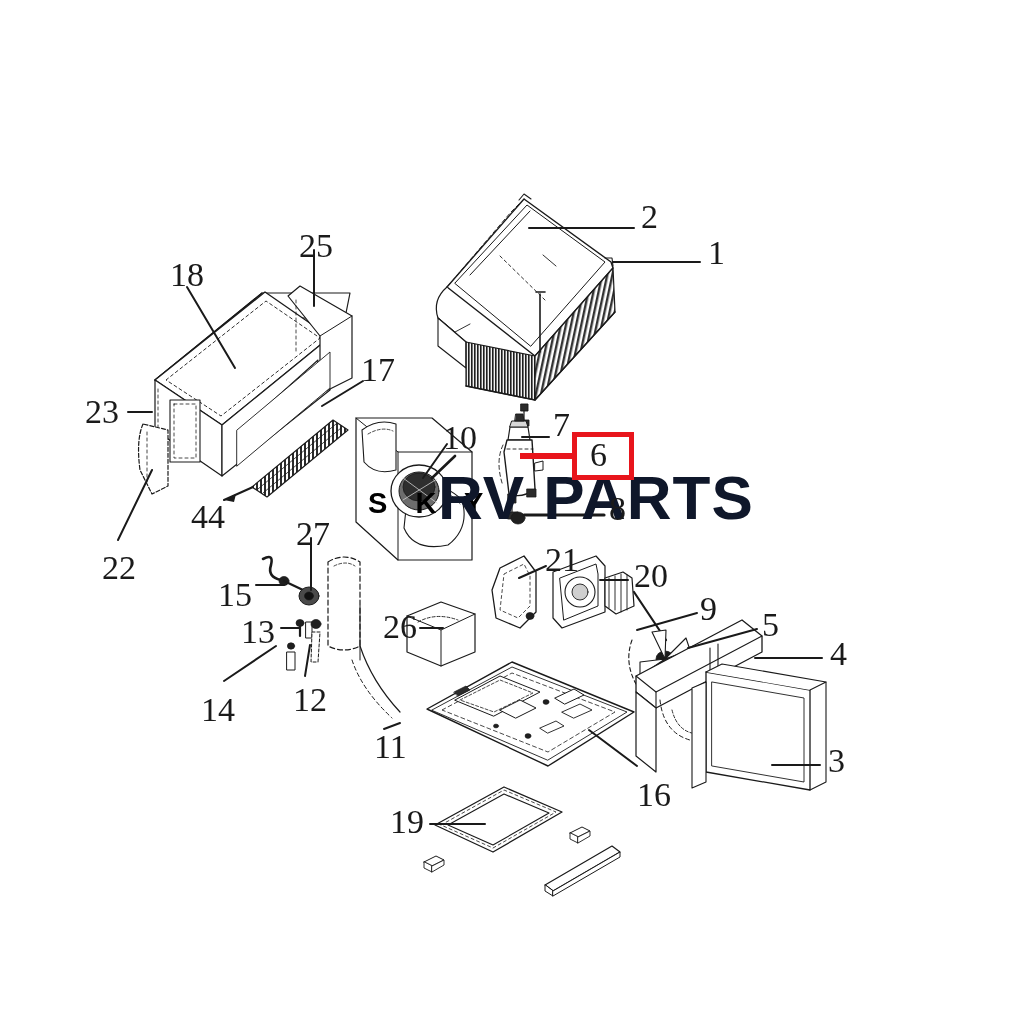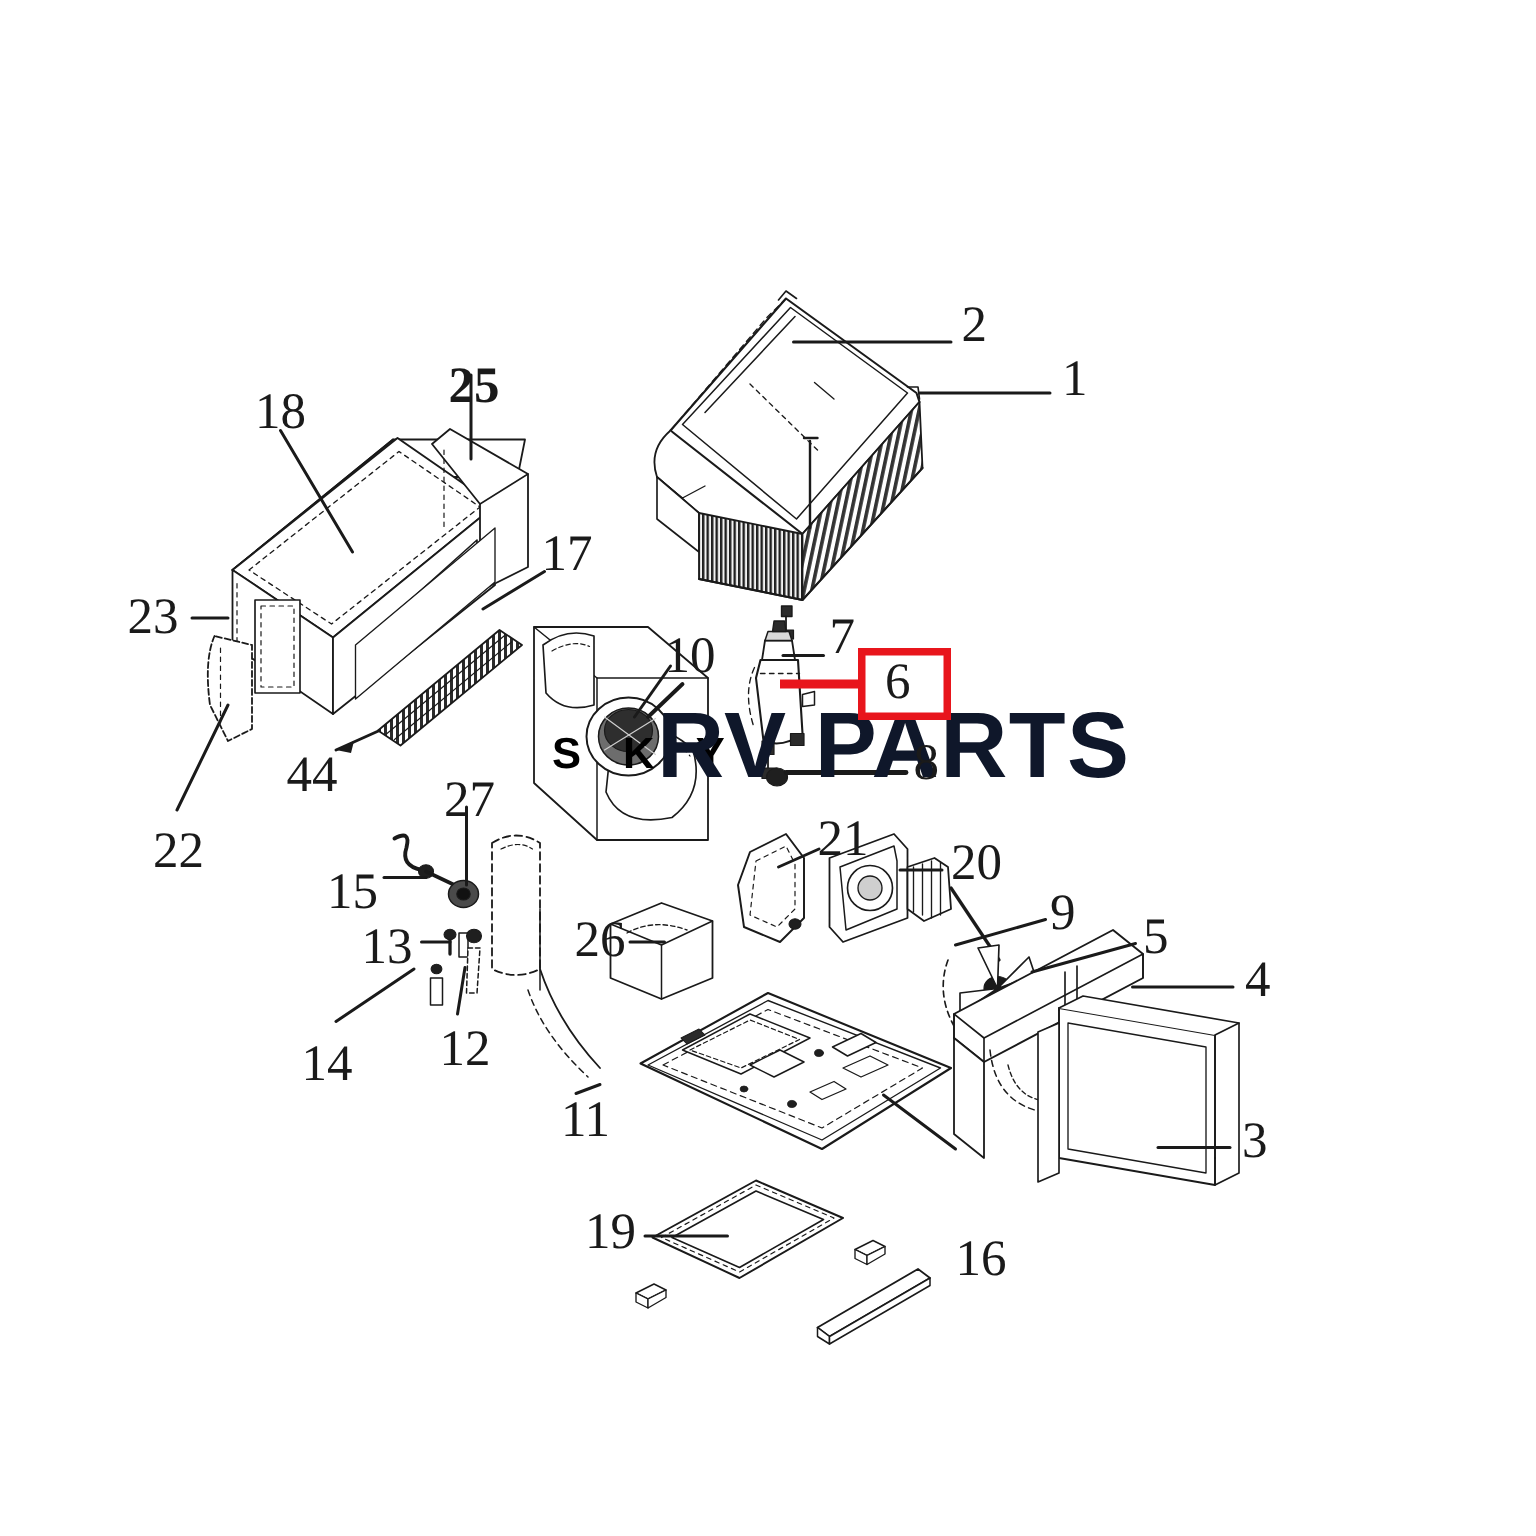--- a/index.html
+++ b/index.html
@@ -392,27 +392,27 @@
       <div class="callout highlighted" style="left: 590px; top: 438px;">6</div>
       <div class="callout" style="left: 553px; top: 408px;">7</div>
       <div class="callout" style="left: 609px; top: 492px;">8</div>
       <div class="callout" style="left: 700px; top: 592px;">9</div>
       <div class="callout" style="left: 443px; top: 421px;">10</div>
       <div class="callout" style="left: 374px; top: 730px;">11</div>
       <div class="callout" style="left: 293px; top: 683px;">12</div>
       <div class="callout" style="left: 241px; top: 615px;">13</div>
       <div class="callout" style="left: 201px; top: 693px;">14</div>
       <div class="callout" style="left: 218px; top: 566px; margin-top: 12px;">15</div>
-      <div class="callout" style="left: 637px; top: 778px; margin-top: 45px;">16</div>
+      <div class="callout" style="left: 637px; top: 778px;">16</div>
       <div class="callout" style="left: 361px; top: 353px;">17</div>
       <div class="callout" style="left: 170px; top: 258px;">18</div>
       <div class="callout" style="left: 390px; top: 805px;">19</div>
       <div class="callout" style="left: 634px; top: 559px;">20</div>
       <div class="callout" style="left: 545px; top: 543px;">21</div>
       <div class="callout" style="left: 102px; top: 551px;">22</div>
       <div class="callout" style="left: 85px; top: 395px;">23</div>
       <div class="callout" style="left: 191px; top: 500px;">44</div>
-      <div class="callout" style="left: 299px; top: 241px; font-weight: bold;">25</div>
+      <div class="callout" style="left: 299px; top: 229px;">25</div>
       <div class="callout" style="left: 383px; top: 610px;">26</div>
       <div class="callout" style="left: 296px; top: 517px;">27</div>
     </div>
 
 </div>
 
 </body></html>

